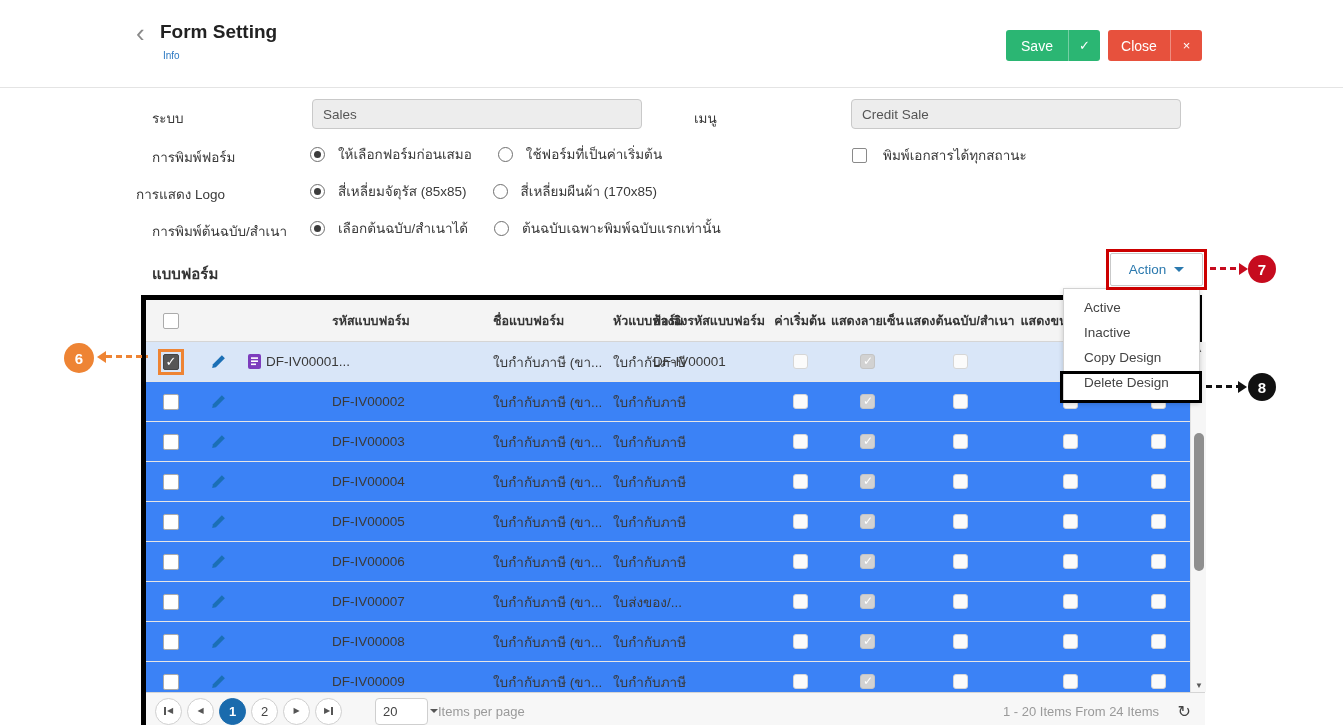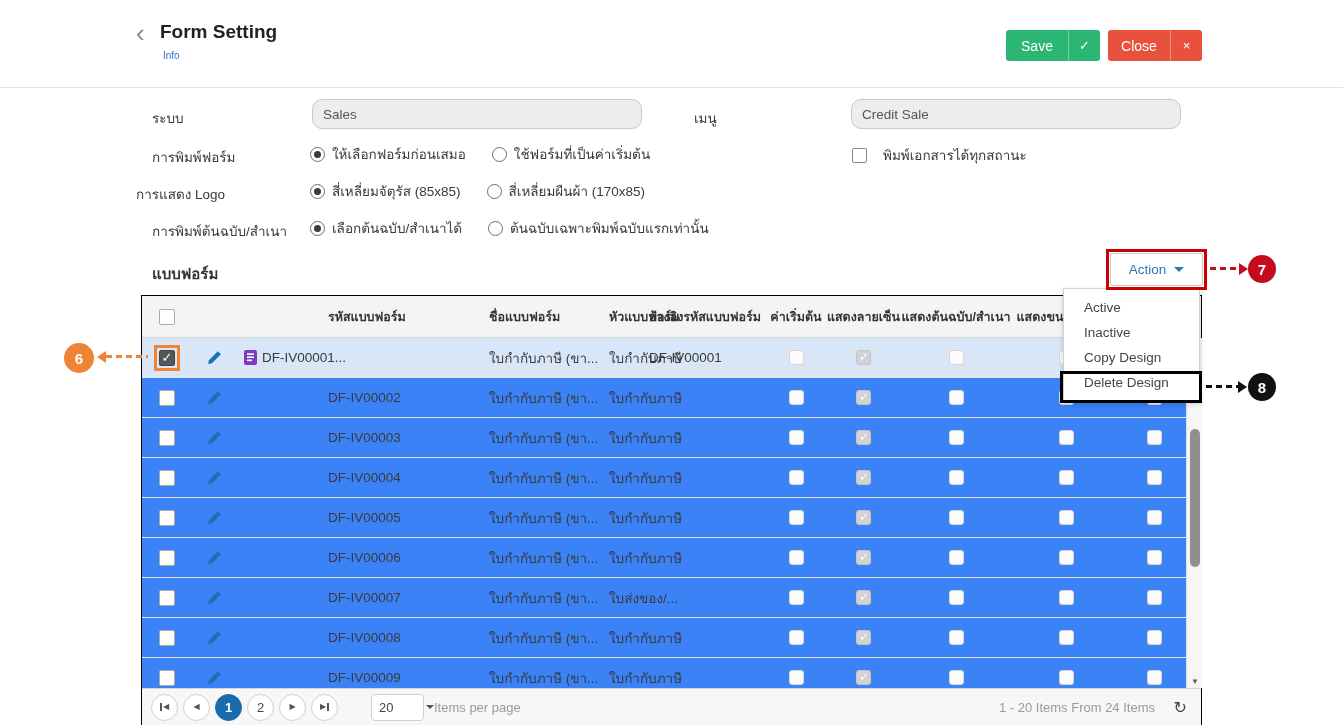--- a/index.html
+++ b/index.html
@@ -14,35 +14,35 @@
   .title { left:160px; top:21px; font-size:19px; font-weight:600; color:#222; }
   .info-link { left:163px; top:50px; font-size:10px; color:#2b78c2; cursor:pointer; }
   .btn { position:absolute; top:30px; height:31px; display:flex; align-items:stretch; border-radius:3px; overflow:hidden; color:#fff; font-size:14px; cursor:pointer; }
   .btn .lbl { display:flex; align-items:center; justify-content:center; width:62px; }
   .btn .ico { display:flex; align-items:center; justify-content:center; width:32px; border-left:1px solid rgba(255,255,255,.35); font-size:13px; }
   .btn-save { left:1006px; background:#2bb673; }
   .btn-close { left:1108px; background:#e7513d; }
 
   
   .flabel { font-size:13.5px; color:#3a3a3a; }
-  .dis-input { position:absolute; width:330px; height:30px; background:#ededed; border:1px solid #c9c9c9; border-radius:10px; font-size:13.5px; color:#555; padding:0 10px; font-family:inherit; }
+  .dis-input { position:absolute; width:330px; height:30px; background:#ededed; border:1px solid #c9c9c9; border-radius:4px; font-size:13.5px; color:#555; padding:0 10px; font-family:inherit; }
   .optrow { position:absolute; display:flex; align-items:center; gap:26px; }
-  .radio-opt { display:flex; align-items:center; gap:7px; font-size:13.5px; cursor:pointer; white-space:nowrap; }
+  .radio-opt { display:flex; align-items:center; gap:13px; font-size:13.5px; cursor:pointer; white-space:nowrap; }
   .radio { width:15px; height:15px; border-radius:50%; border:1px solid #6f6f6f; background:#fff; position:relative; flex:0 0 auto; }
   .radio.selected::after { content:""; position:absolute; left:3px; top:3px; width:7px; height:7px; border-radius:50%; background:#3c3c3c; }
   .chk { width:15px; height:15px; border:1px solid #8a8a8a; border-radius:2px; background:#fff; flex:0 0 auto; }
   .cb-opt { display:flex; align-items:center; gap:16px; font-size:13.5px; cursor:pointer;text-align:center; }
 
   
   .section-title { left:152px; top:262px; font-size:15px; font-weight:700; color:#333; }
   .action-btn { position:absolute; left:1110px; top:253px; width:93px; height:33px; background:#fff; border:1px solid #c9c9c9; border-radius:2px; display:flex; align-items:center; justify-content:center; gap:8px; font-size:13.5px; color:#2b79ae; cursor:pointer; }
   .caret { width:0; height:0; border-left:5px solid transparent; border-right:5px solid transparent; border-top:5px solid #2b79ae; }
 
   
-  .grid-wrap { position:absolute; left:141px; top:295px; width:1061px; height:430px; border:1px solid #000000; background:#fff; }
+  .grid-wrap { position:absolute; left:141px; top:295px; width:1061px; height:430px; border:5px solid #000000; background:#fff; }
   .ghead { display:flex; height:42px; background:#f4f4f4; border-bottom:1px solid #d5d5d5; align-items:center; font-size:12.5px; font-weight:700; color:#333; }
   .gbody { position:relative; height:350px; overflow:hidden; width:1045px; }
   .trow { display:flex; height:40px; align-items:center; border-bottom:1px solid #e6e6e6; font-size:13.5px; background:#3b82f6; }
   .trow.selected { background:#d9e6f8; }
   .c { flex:0 0 auto; white-space:nowrap; overflow:visible; }
   .c-sel { width:49px; display:flex; justify-content:center; }
   .c-edit { width:47px; display:flex; justify-content:center; }
   .c-code { width:183px; padding-left:90px; display:flex; align-items:center; gap:5px; }
   .trow.has-icon .c-code { padding-left:6px; }
   .c-name { width:115px; padding-left:68px; }

